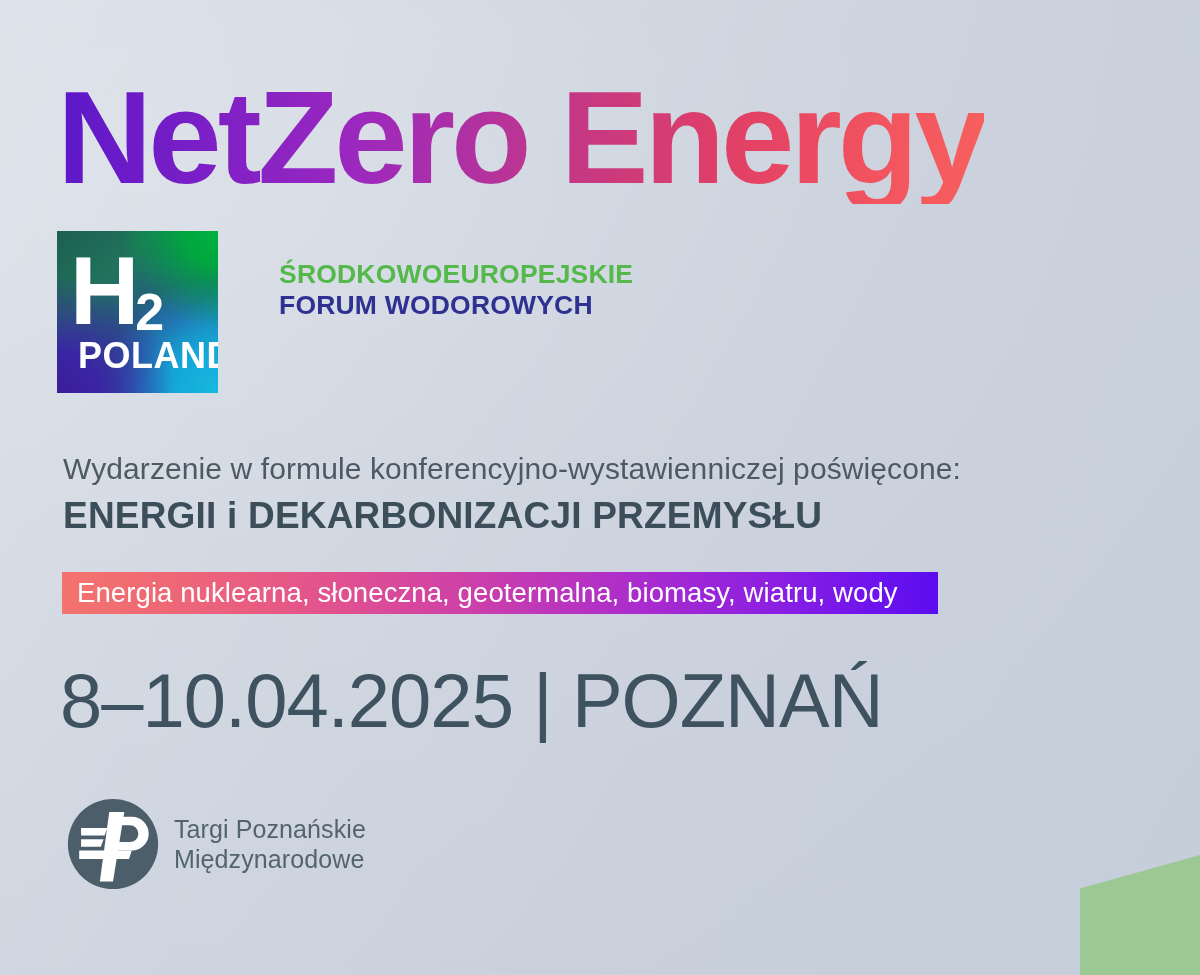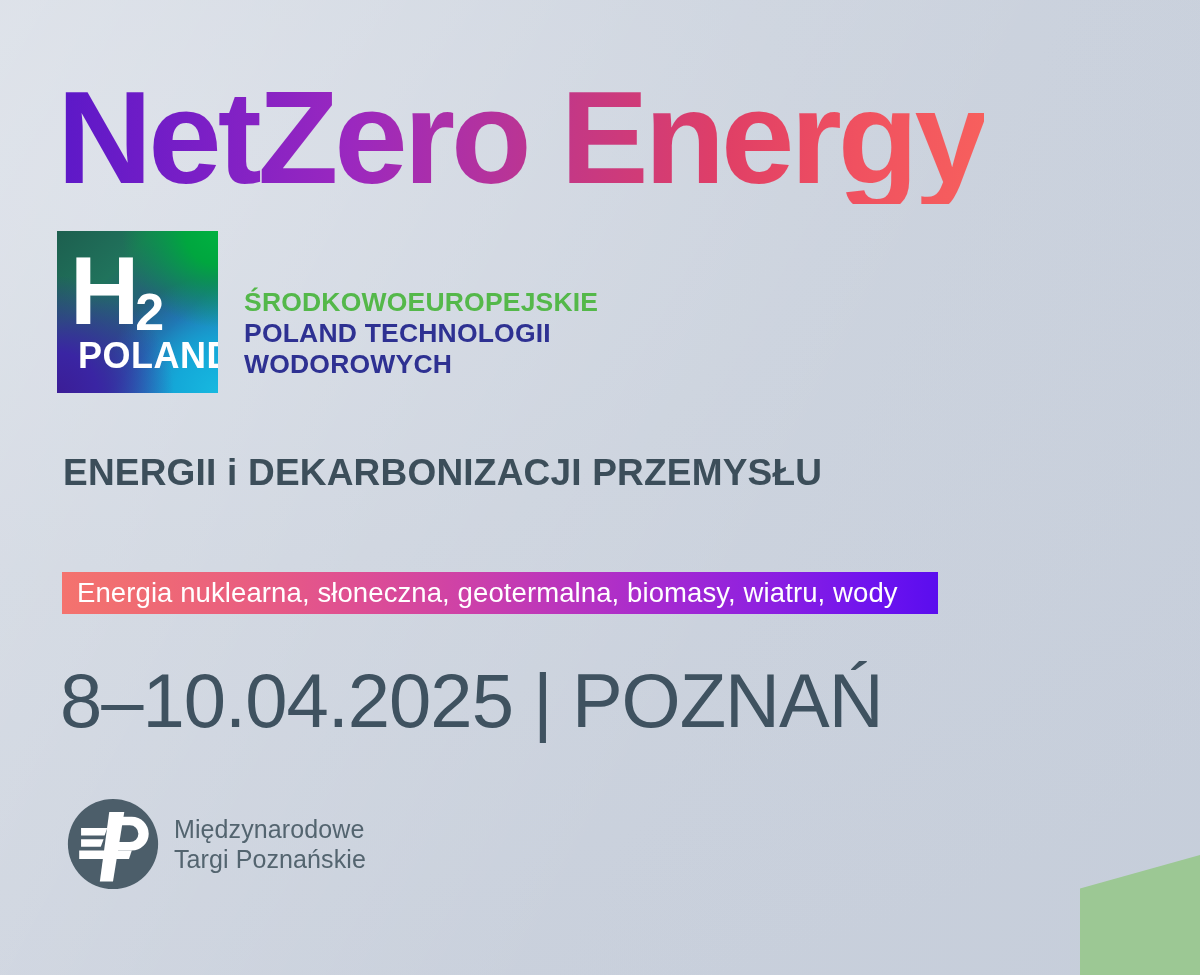--- a/index.html
+++ b/index.html
@@ -53,20 +53,21 @@
     z-index:3;
   }
 
   
   .lockup{
     position:absolute;
     left:57px; top:231px;
     display:flex;
     align-items:flex-start;
     z-index:3;
+    gap:35px;
   }
   .h2-badge{
     position:relative;
     width:161px; height:162px;
     background:
       linear-gradient(135deg,
         #1f6b4d 0%,
         #17a02f 0%,
         #0f9f33 0%,
         #00a63a 0%);
@@ -109,21 +110,20 @@
     margin-left:26px;
     margin-top:28px;
     line-height:1.17;
   }
   .lockup-text .l1{
     font-size:26.5px;
     font-weight:700;
     letter-spacing:0.2px;
     color:#54b84a;
     white-space:nowrap;
-    margin-top:28px;
   }
   .lockup-text .l2,
   .lockup-text .l3{
     font-size:26.5px;
     font-weight:700;
     letter-spacing:0.2px;
     color:#2e3192;
     white-space:nowrap;
   }
 
@@ -134,20 +134,21 @@
     z-index:3;
   }
   .desc .lead{
     font-size:30px;
     font-weight:400;
     color:#4d5a64;
     letter-spacing:0.1px;
     white-space:nowrap;
   }
   .desc .strong{
+    margin-top:9px;
     font-size:37px;
     font-weight:700;
     color:#3c4e5a;
     letter-spacing:0.2px;
     white-space:nowrap;
   }
 
   
   .energy-bar{
     position:absolute;
@@ -222,26 +223,26 @@
 
   <div class="lockup">
 
     <div class="h2-badge">
       <div class="h2txt"><span>H</span><sub>2</sub></div>
       <div class="poland">POLAND</div>
     </div>
 
     <div class="lockup-text">
       <div class="l1">ŚRODKOWOEUROPEJSKIE</div>
-      <div class="l2">POLAND TECHNOLOGII</div>
-      <div class="l3">WODOROWYCH</div>
+      <div class="l2">FORUM WODOROWYCH</div>
     </div>
   </div>
 
   <div class="desc">
+    <div class="lead">Wydarzenie w formule konferencyjno-wystawienniczej poświęcone:</div>
     <div class="strong">ENERGII i DEKARBONIZACJI PRZEMYSŁU</div>
   </div>
 
   <div class="energy-bar">
     <span>Energia nuklearna, słoneczna, geotermalna, biomasy, wiatru, wody</span>
   </div>
 
   <div class="datecity">8–10.04.2025 | POZNAŃ</div>
 
   <div class="mtp">
@@ -251,18 +252,18 @@
       <path d="M16 33 H44 L41 41 H16 Z" fill="#ffffff"></path>
       <path d="M16 45 H40 L37 53 H16 Z" fill="#ffffff"></path>
 
       <path d="M14 57 H70 L67 66 H14 Z" fill="#ffffff"></path>
 
       <path d="M46 16 H62 L50 90 H36 Z" fill="#ffffff"></path>
 
       <path d="M52 21 H70 a18 18 0 0 1 0 36 H46 l2.5-9 H68 a9 9 0 0 0 0-18 H49.5 Z" fill="#ffffff"></path>
     </svg>
     <div class="mtp-name">
+      <div>Targi Poznańskie</div>
       <div>Międzynarodowe</div>
-      <div>Targi Poznańskie</div>
     </div>
   </div>
 
 </div>
 
 </body></html>

